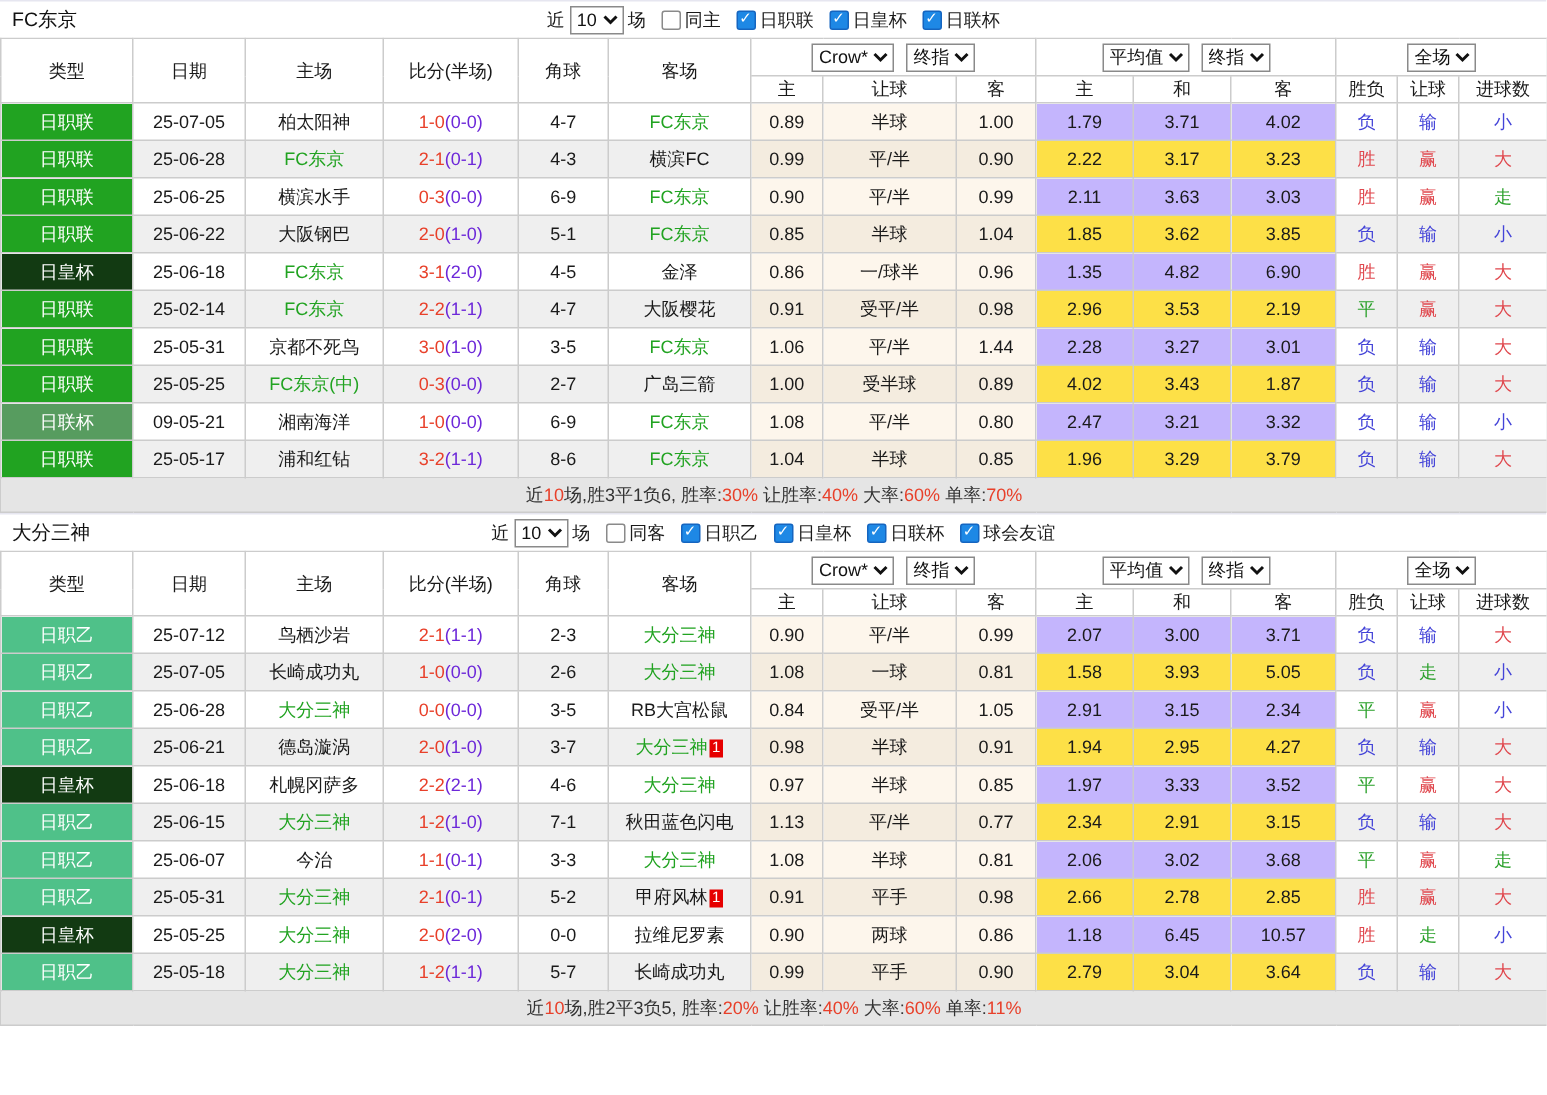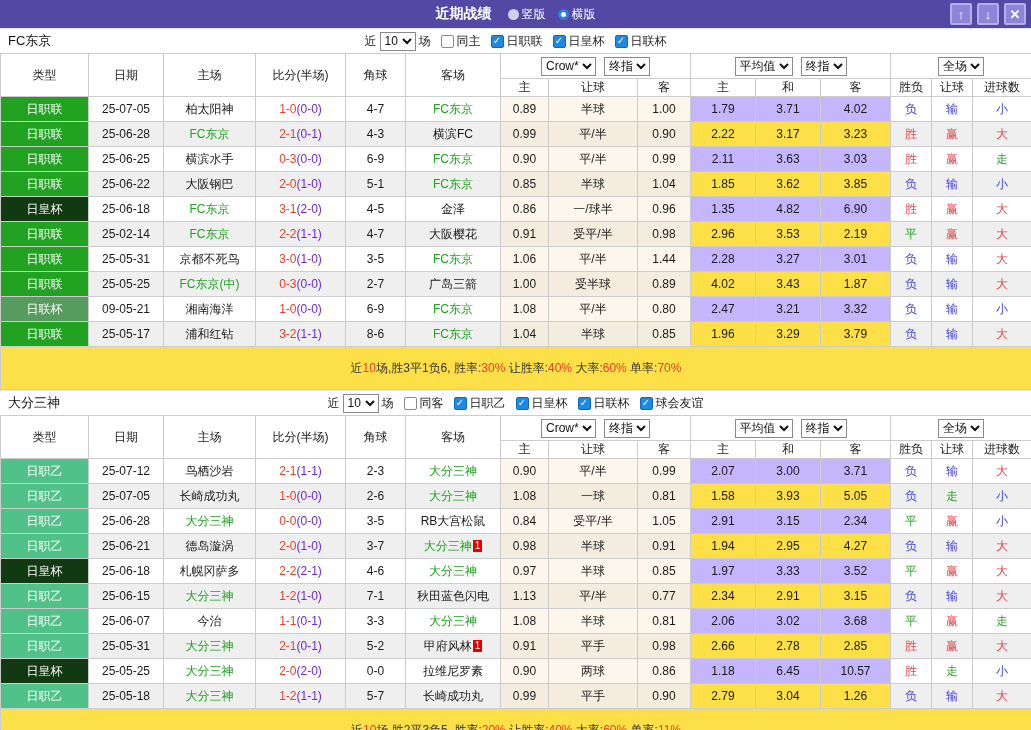--- a/index.html
+++ b/index.html
@@ -30,52 +30,28 @@
   tr.even td.crow{background:#f4ecdf}
   td.avgc{background:#c4b5fd}
   tr.even td.avgc{background:#fde047}
   td.typec{color:#fff}
   .focal{color:#21a321}
   .score-main{color:#e8402a}
   .half{color:#6d28d9}
   .res-red{color:#e0484e}
   .res-green{color:#2ba12b}
   .res-blue{color:#4444d8}
-  tr.summary td{height:43px;color:#333;background:#fde047}
+  tr.summary td{height:23px;color:#333;background:#e5e5e5}
   .sum-red{color:#e8402a}
   .badge{display:inline-block;background:#e60000;color:#fff;font-size:10px;line-height:12px;padding:0 2px;margin-left:1px;vertical-align:1px}
 </style>
 </head>
 <body>
 
 <div class="app">
-  <div class="titlebar">
-    <span class="title">近期战绩</span>
-    <span class="radio-group" id="layout-radios">
-        <span class="radio-opt">
-          <span class="radio-circle"></span>
-          <span>竖版</span>
-        </span>
-        <span class="radio-opt">
-          <span class="radio-circle selected"></span>
-          <span>横版</span>
-        </span>
-      </span>
-    <span class="win-buttons">
-      <button class="win-btn">
-          <span>↑</span>
-        </button>
-      <button class="win-btn">
-          <span>↓</span>
-        </button>
-      <button class="win-btn">
-          <span>✕</span>
-        </button>
-    </span>
-  </div>
   <div id="sections">
       <div class="section">
         <div class="filterbar">
           <span class="team-name">FC东京</span>
           <span class="filter-center">
             <span>近</span>
             <select><option>10</option></select>
             <span>场</span>
             <span class="cb unchecked"></span>
             <span>同主</span>
@@ -526,21 +502,21 @@
               <td>25-05-18</td>
               <td><span class="focal">大分三神</span></td>
               <td><span class="score-main">1-2</span><span class="half">(1-1)</span></td>
               <td>5-7</td>
               <td><span>长崎成功丸</span></td>
               <td class="crow">0.99</td>
               <td class="crow">平手</td>
               <td class="crow">0.90</td>
               <td class="avgc">2.79</td>
               <td class="avgc">3.04</td>
-              <td class="avgc">1.26</td>
+              <td class="avgc">3.64</td>
               <td class="res-blue">负</td>
               <td class="res-blue">输</td>
               <td class="res-red">大</td>
             </tr>
             <tr class="summary">
               <td colspan="15"><span>近</span><span class="sum-red">10</span><span>场,胜2平3负5, </span><span>胜率:</span><span class="sum-red">20%</span><span> 让胜率:</span><span class="sum-red">40%</span><span> 大率:</span><span class="sum-red">60%</span><span> 单率:</span><span class="sum-red">11%</span></td>
             </tr>
           </tbody>
         </table>
       </div>

